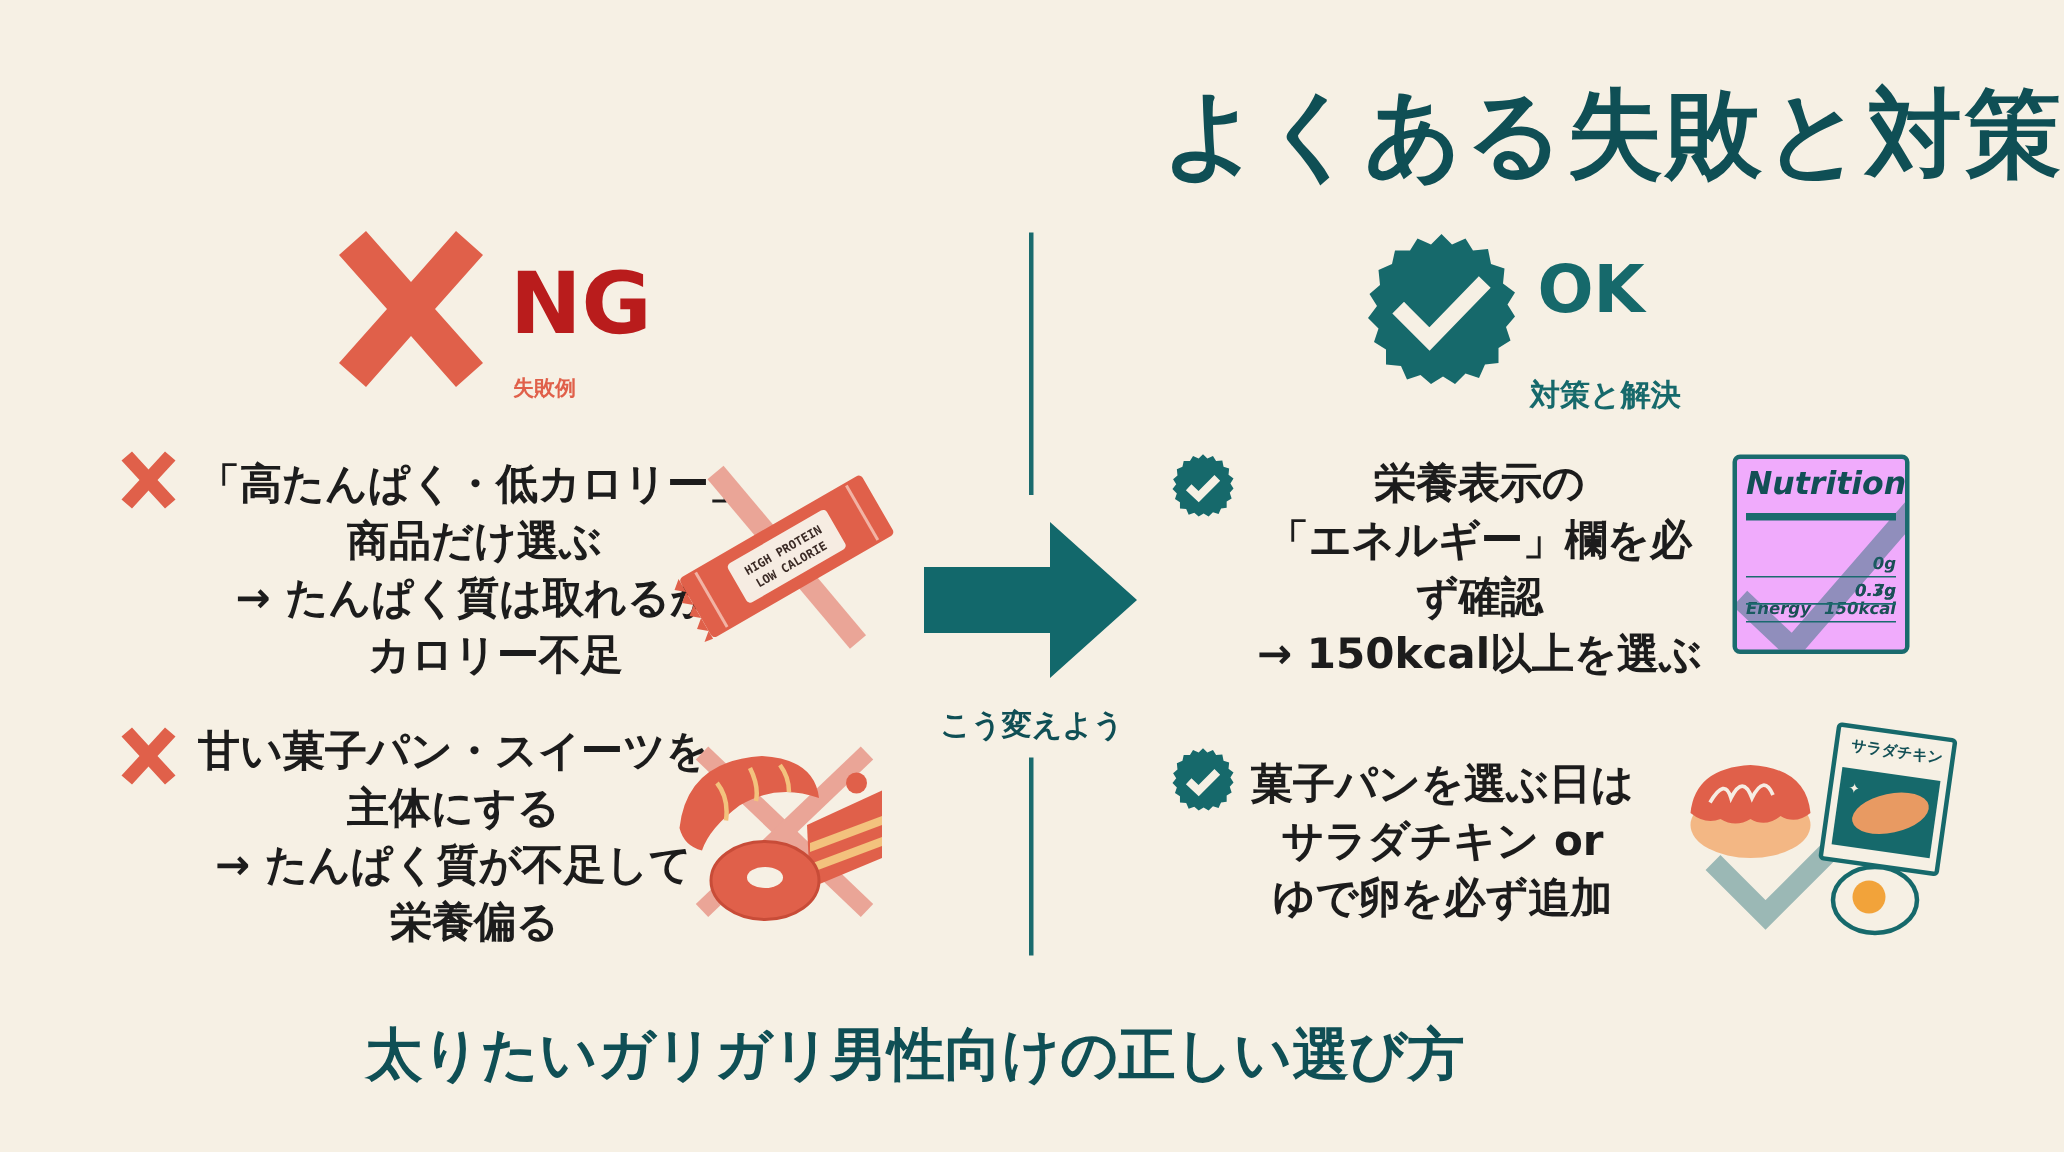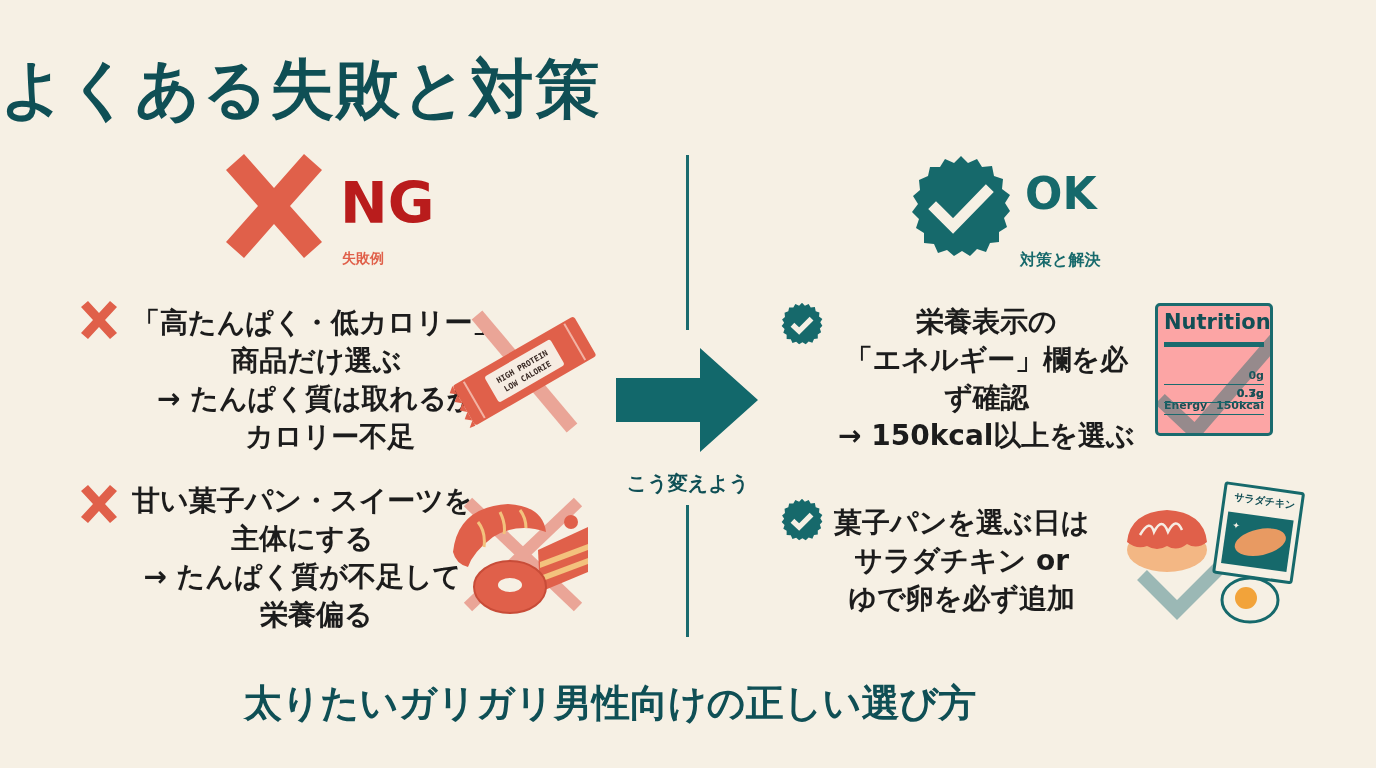--- a/index.html
+++ b/index.html
@@ -4,40 +4,41 @@
 <style>
   html, body { margin:0; padding:0; }
   body {
     width:1376px; height:768px; overflow:hidden;
     background:#f6f0e4;
     font-family:"DejaVu Sans", "Liberation Sans", sans-serif;
     position:relative; color:#1c1c1c;
   }
   .abs { position:absolute; }
   .title {
-    left:0; width:1376px; top:46px; text-align:left;
+    left:0; width:1376px; top:46px; text-align:right;
     font-size:64px; font-weight:bold; color:#0f4f55; letter-spacing:2px;
   }
   .subtitle {
     left:0; width:1220px; top:678px; text-align:center;
     font-size:38px; font-weight:bold; color:#0f4f55;
   }
   .divider { left:686px; width:3px; background:#1a6b6e; }
   .ng-label { left:340px; top:170px; font-size:57px; font-weight:bold; color:#b91c1c; }
   .ng-sub { left:342px; top:250px; font-size:14px; font-weight:bold; color:#e0604a; }
   .ok-label { left:1025px; top:168px; font-size:44px; font-weight:bold; color:#16696b; }
-  .ok-sub { left:1020px; top:250px; font-size:16px; font-weight:bold; color:#16696b; }
+  .ok-sub { left:1020px; top:250px; font-size:20px; font-weight:bold; color:#16696b; }
   .item-text {
     font-size:28px; font-weight:bold; line-height:38px; color:#1c1c1c; white-space:pre;text-align:center;
   }
   .arrow-caption { left:600px; top:470px; width:176px; text-align:center; font-size:20px; font-weight:bold; color:#0f4f55; }
   .nutri {
     left:1155px; top:303px; width:118px; height:133px;
-    border:3px solid #1a6b6e; border-radius:5px; background:#fca5a5; box-sizing:border-box;
+    border:3px solid #1a6b6e; border-radius:5px; background:#f0abfc; box-sizing:border-box;
     overflow:hidden;
+    font-style:italic;
   }
   .nutri-title { position:absolute; left:6px; top:4px; font-size:21px; font-weight:bold; color:#124f55; }
   .nutri-bar { position:absolute; left:6px; right:6px; top:36px; height:5px; background:#1a6b6e; }
   .nutri-row { position:absolute; left:6px; right:6px; font-size:11px; font-weight:bold; color:#1a4f55; border-bottom:1.5px solid #1a6b6e; height:16px; }
   .nutri-row .l { position:absolute; left:0; top:1px; }
   .nutri-row .r { position:absolute; right:0; top:1px; }
 </style>
 </head>
 <body>
 

